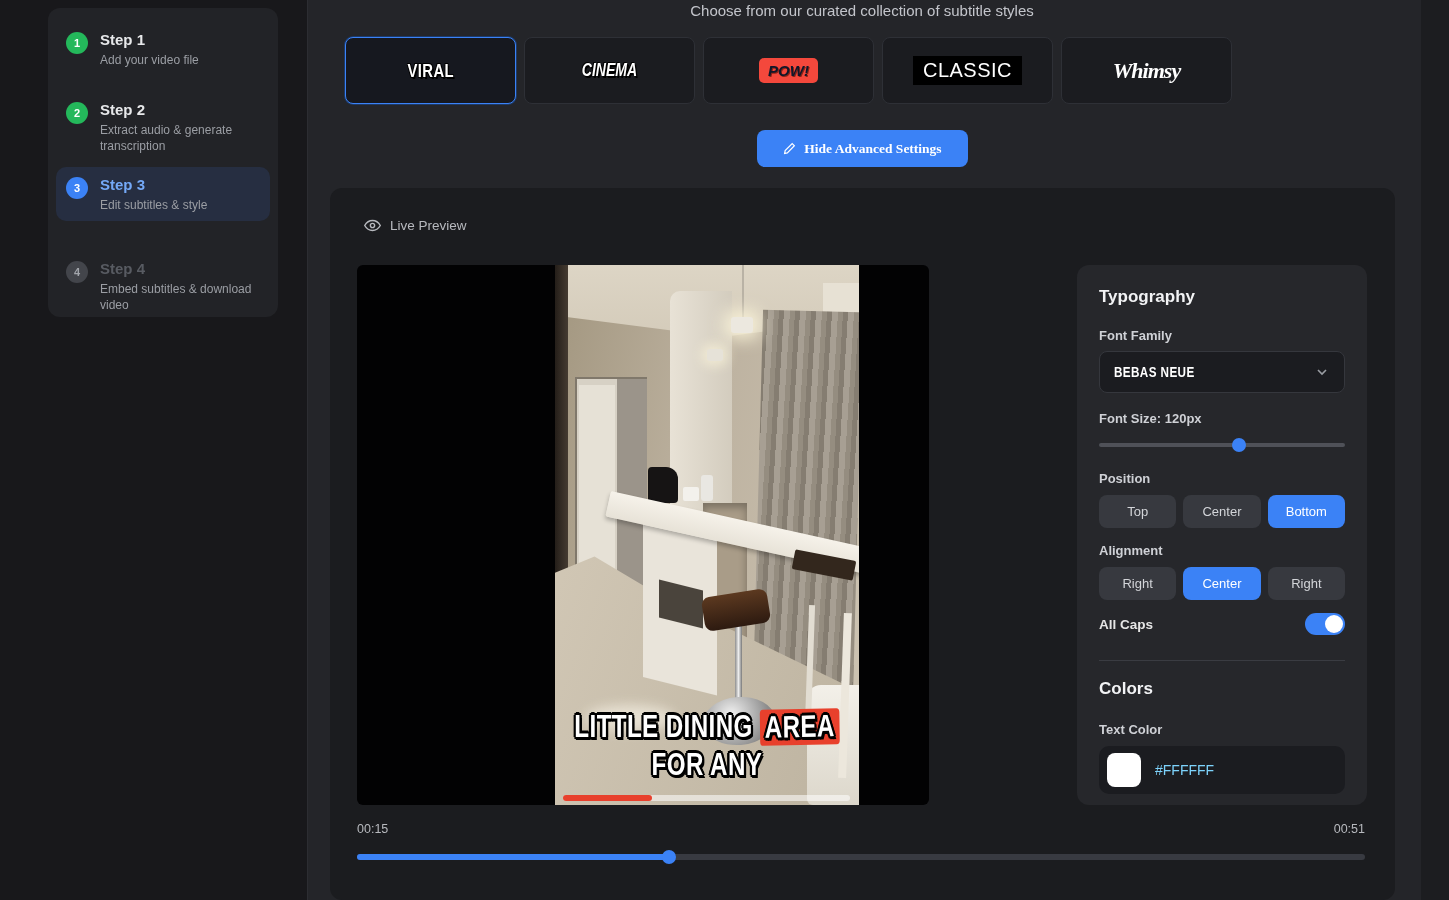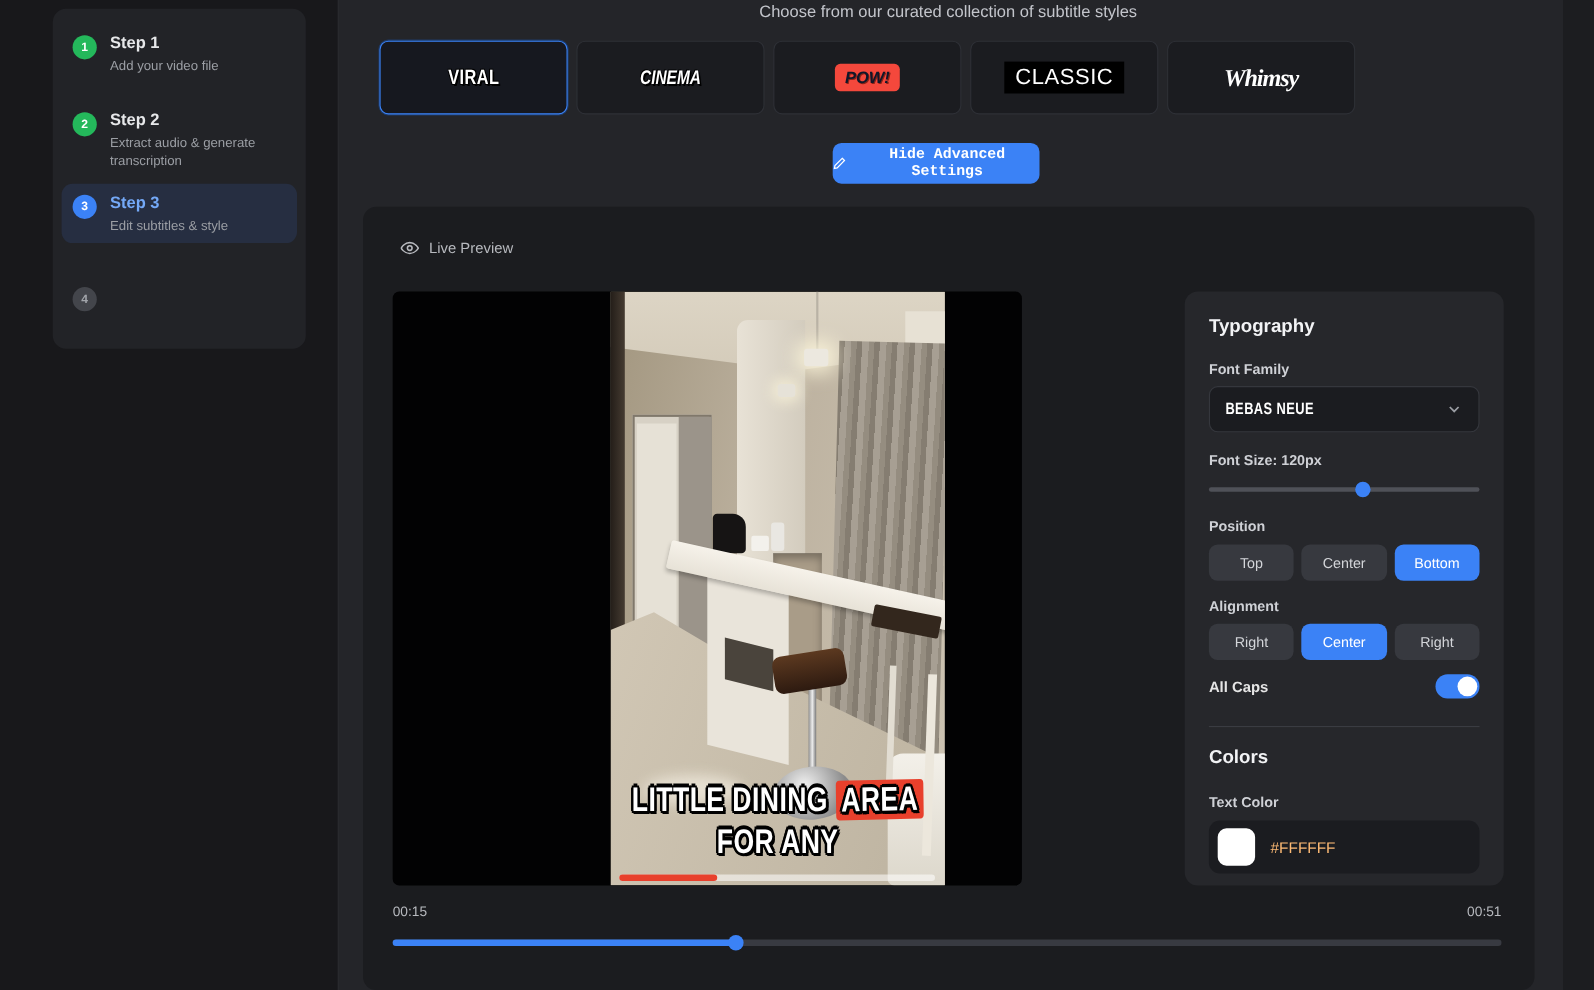--- a/index.html
+++ b/index.html
@@ -53,24 +53,24 @@
     text-shadow:2px 2px 0 #000,-1px -1px 0 #000,1px 1px 2px #000; }
   .txt-pow { font-size:15px; font-weight:bold; font-style:italic; color:#0f172a;
     background:#f4483c; padding:4px 9px; border-radius:5px;
     text-shadow:1px 1px 0 #8a2317; }
   .txt-classic { font-size:20px; color:#fff; background:#000; padding:3px 10px; letter-spacing:0.5px; }
   .txt-whimsy { font-family:"Liberation Serif", serif; font-style:italic; font-weight:bold;
     font-size:22px; color:#fff; letter-spacing:-1px; }
   .txt-simple { font-size:18px; color:#383b42; background:#f2f2f2; padding:4px 12px; border-radius:6px; letter-spacing:0.5px; }
 
   .adv-btn {
-    position:absolute; left:757px; top:130px; width:188px; height:37px;
+    position:absolute; left:757px; top:130px; width:211px; height:37px;
     background:#3b82f6; border:none; border-radius:8px; cursor:pointer;
     display:flex; align-items:center; justify-content:center; gap:8px;
-    color:#fff; font-size:13.5px; font-weight:600; font-family:Liberation Mono, monospace;
+    color:#fff; font-size:13.5px; font-weight:600; font-family:Liberation Serif, serif;
   }
 
   
   .preview-card {
     position:absolute; left:330px; top:188px; width:1065px; height:712px;
     background:#1b1c1f; border-radius:12px;
   }
   .live-preview { position:absolute; left:34px; top:29px; display:flex; align-items:center; gap:9px;
     color:#b7b9be; font-size:13.5px; }
   .video-frame {
@@ -174,21 +174,21 @@
   .seg-btn.selected { background:#3b82f6; color:#fff; }
   .toggle { position:absolute; right:22px; top:348px; width:40px; height:22px;
     background:#3b82f6; border-radius:11px; cursor:pointer; }
   .toggle-knob { position:absolute; right:2px; top:2px; width:18px; height:18px;
     background:#fff; border-radius:50%; }
   .divider { position:absolute; left:22px; right:22px; top:395px; height:1px; background:#3a3c42; }
   .color-field { position:absolute; left:22px; right:22px; top:481px; height:48px;
     background:#1b1c20; border-radius:10px; display:flex; align-items:center; gap:14px;
     padding:0 8px; cursor:pointer; }
   .swatch { width:34px; height:34px; background:#fff; border-radius:8px; }
-  .color-value { font-size:14px; color:#fdba74; }
+  .color-value { font-size:14px; color:#7dd3fc; }
 
   .right-strip { position:absolute; left:1421px; top:0; width:28px; height:900px; background:#1c1d20; }
 </style>
 </head>
 <body>
 
 <div class="sidebar">
   <div class="steps-card">
 
     <div class="step-row" style="top:14px">
@@ -210,20 +210,24 @@
     <div class="step-row active" style="top:159px">
       <div class="step-circle active">3</div>
       <div>
         <div class="step-title">Step 3</div>
         <div class="step-desc">Edit subtitles &amp; style</div>
       </div>
     </div>
 
     <div class="step-row pending" style="top:243px">
       <div class="step-circle pending">4</div>
+      <div>
+        <div class="step-title">Step 4</div>
+        <div class="step-desc" style="max-width:155px">Embed subtitles &amp; download video</div>
+      </div>
     </div>
 
   </div>
 </div>
 
 <div class="caption">Choose from our curated collection of subtitle styles</div>
 
 <div class="styles-row">
   <div class="style-btn selected">
     <span class="cond"><span class="txt-viral">VIRAL</span></span>

